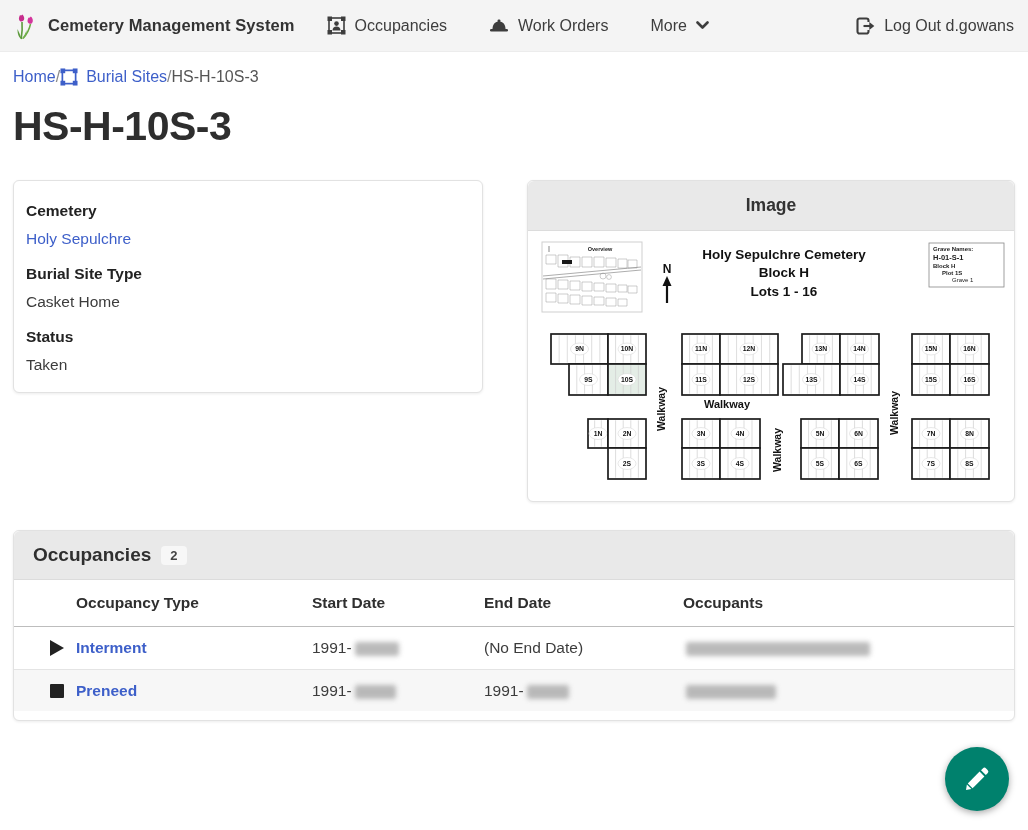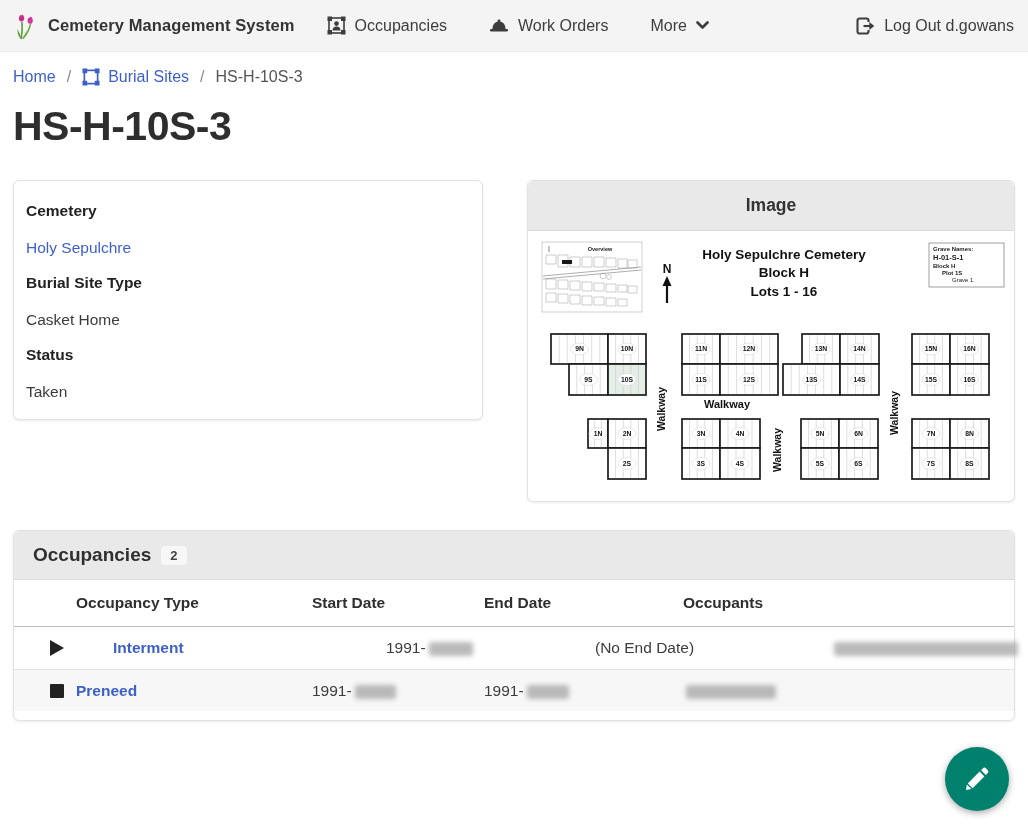--- a/index.html
+++ b/index.html
@@ -23,21 +23,21 @@
     padding: 0 14px;
   }
   .brand { display:flex; align-items:center; gap:9px; cursor:pointer; }
   .brand-label { font-weight: bold; font-size: 16.5px; color: #333; letter-spacing:.1px; }
   .nav-links { display:flex; align-items:center; gap:42px; margin-left:32px; }
   .nav-item { display:flex; align-items:center; gap:9px; font-size:16px; color:#3d3d3d; cursor:pointer; }
   .nav-right { margin-left:auto; }
 
   
   .breadcrumb {
-    display:flex; align-items:center; gap:11px;
+    display:flex; align-items:center; 
     padding: 16px 13px 0 13px;
     font-size: 16px;
   }
   .crumb-link { color:#3d5fc9; display:flex; align-items:center; gap:8px; }
   .crumb-sep { color:#8a8a8a; }
   .crumb-current { color:#555; }
 
   
   .page-title {
     margin: 17px 13px 30px 13px;
@@ -62,21 +62,21 @@
     font-weight:bold;
     font-size:17.5px;
     color:#333;
     text-align:center;
   }
 
   .top-grid { display:flex; gap:44px; padding:0 13px; align-items:flex-start; }
   .details-card { width:489px; padding:13px 12px 18px 12px; }
   .field-label { font-weight:bold; font-size:15.5px; color:#222; margin-top:17px; }
   .field-label:first-child { margin-top:8px; }
-  .field-value { font-size:15.5px; color:#3c3c3c; margin-top:19px; }
+  .field-value { font-size:15.5px; color:#3c3c3c; margin-top:10px; }
   .field-value a { color:#3d5fc9; }
 
   .image-card { width:488px; }
   .image-body { height:270px; }
 
   
   .occupancies-card { margin:28px 13px 0 13px; }
   .occ-header { display:flex; align-items:center; gap:10px; padding:13px 19px; }
   .occ-title { font-weight:bold; font-size:19px; color:#2f2f2f; }
   .count-badge {
@@ -84,21 +84,21 @@
     font-size:13px; color:#444;
   }
   .thead, .trow {
     display:grid;
     grid-template-columns: 38px 236px 172px 199px 1fr;
     align-items:center;
     padding-left:24px;
   }
   .thead { height:47px; font-weight:bold; font-size:15.5px; color:#2f2f2f; border-bottom:1px solid #bdbdbd; }
   .trow { height:42px; font-size:15.5px; color:#3c3c3c; border-top:1px solid #e4e4e4; }
-  .trow:first-of-type { border-top:none;gap:37px; }
+  .trow:first-of-type { border-top:none; }
   .trow.striped { background:#f7f7f7; }
   .tbody-wrap { padding-bottom:9px; }
   .tlink { color:#3d5fc9; font-weight:bold; }
   .icon-cell { display:flex; justify-content:center; }
   .play-shape {
     width:0; height:0;
     border-left:14px solid #222;
     border-top:8px solid transparent;
     border-bottom:8px solid transparent;
   }

